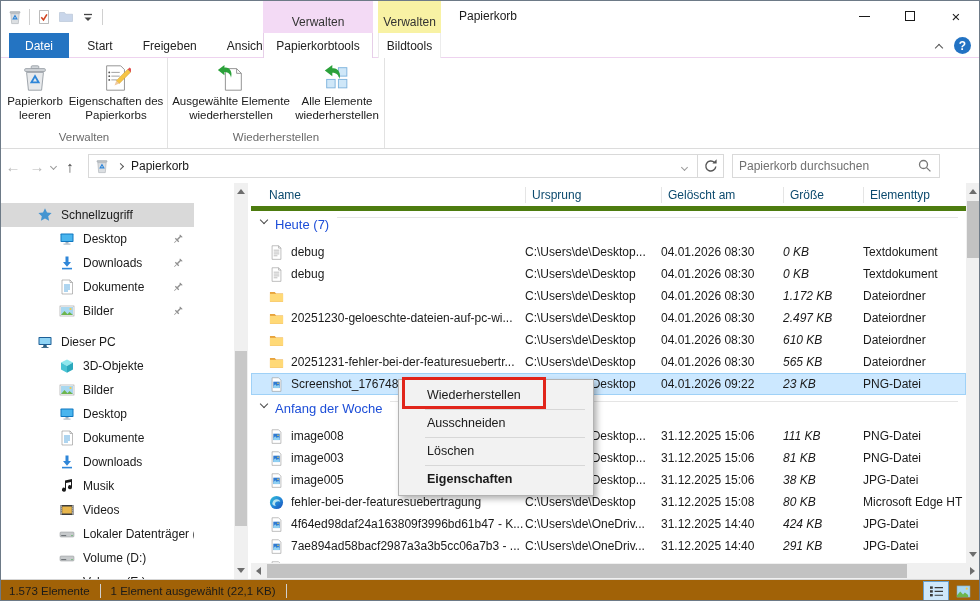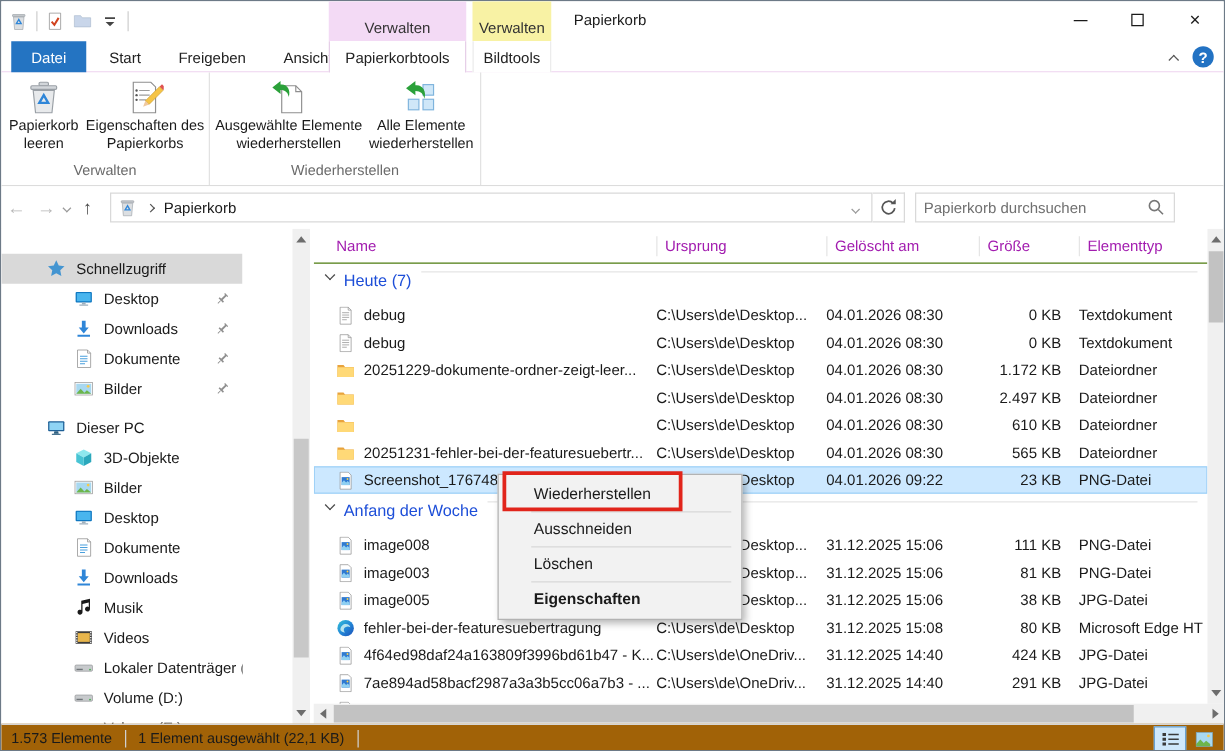--- a/index.html
+++ b/index.html
@@ -71,32 +71,32 @@
   .sb-row .pin{position:absolute;right:10px;}
   .sb-row .pin svg{width:13px;height:13px;}
   .sb-scroll{position:absolute;left:233px;top:0;width:14px;height:100%;background:#f0f0f0;}
   .sb-scroll .thumb{position:absolute;left:1px;width:12px;top:168px;height:175px;background:#c8c8c8;}
   .tri{width:0;height:0;position:absolute;left:3px;}
   .tri.up{border-left:4px solid transparent;border-right:4px solid transparent;border-bottom:5px solid #6d6d6d;top:6px;}
   .tri.down{border-left:4px solid transparent;border-right:4px solid transparent;border-top:5px solid #6d6d6d;bottom:6px;}
 
   
   .filelist{position:absolute;left:250px;top:0;width:715px;height:100%;overflow:hidden;}
-  .colheader{display:grid;grid-template-columns:256px 136px 122px 80px 1fr;height:28px;align-items:center;padding-left:18px;color:#a21caf;border-bottom:1px solid #4d7c0f;}
+  .colheader{display:grid;grid-template-columns:256px 136px 122px 80px 1fr;height:28px;align-items:center;padding-left:18px;color:#0c4a6e;border-bottom:5px solid #4d7c0f;}
   .colheader .hcell{height:16px;line-height:16px;border-left:1px solid #e5e5e5;padding-left:6px;}
   .colheader .hcell:first-child{border-left:none;padding-left:0;}
   .group-header{display:flex;align-items:flex-start;height:24px;margin-top:6px;padding-left:10px;color:#1d4ed8;font-size:13px;}
   .group-header .chev{border-color:#4a4a4a;margin-right:8px;}
   .group-header .gline{flex:1;height:1px;background:#e5e5e5;margin:0 8px;}
   .frow{display:grid;grid-template-columns:256px 136px 122px 66px 1fr;height:22px;align-items:center;padding-left:18px;}
   .frow.sel{background:#cce8ff;box-shadow:inset 0 0 0 1px #9fd1f7;}
   .frow .c{white-space:nowrap;overflow:hidden;}
   .frow .name{display:flex;align-items:center;gap:7px;}
   .frow .name .ic svg{width:15px;height:15px;}
-  .frow .size{text-align:right;padding-right:0;}
+  .frow .size{text-align:left;padding-right:0;font-style:italic;}
   .frow .type{padding-left:14px;}
 
   
   .fl-vscroll{position:absolute;left:965px;top:0;width:14px;height:380px;background:#f0f0f0;}
   .fl-vscroll .thumb{position:absolute;left:1px;width:12px;top:18px;height:57px;background:#c2c2c2;}
   .fl-hscroll{position:absolute;left:250px;top:380px;width:729px;height:16px;background:#f0f0f0;}
   .fl-hscroll .thumb{position:absolute;top:1px;height:14px;left:16px;width:640px;background:#c2c2c2;}
   .tri.left{border-top:4px solid transparent;border-bottom:4px solid transparent;border-right:5px solid #6d6d6d;left:5px;top:4px;}
   .tri.right{border-top:4px solid transparent;border-bottom:4px solid transparent;border-left:5px solid #6d6d6d;left:auto;right:5px;top:4px;}
 
@@ -555,35 +555,35 @@
             <div class="c type">Textdokument</div>
           </div>
           <div class="frow">
             <div class="c name">
               <span class="ic">
                 <svg viewBox="0 0 16 16">
                   <path fill="#e8a33d" d="M1 3.2h5.2l1.3 1.7H15v8.6H1z"></path>
                   <path fill="#ffd977" d="M1 5.2h14v8.3H1z"></path>
                 </svg>
               </span>
-              <span>20251229-dokumente-ordner-zeigt-leer...</span>
             </div>
             <div class="c origin">C:\Users\de\Desktop</div>
             <div class="c del">04.01.2026 08:30</div>
             <div class="c size">1.172 KB</div>
             <div class="c type">Dateiordner</div>
           </div>
           <div class="frow">
             <div class="c name">
               <span class="ic">
                 <svg viewBox="0 0 16 16">
                   <path fill="#e8a33d" d="M1 3.2h5.2l1.3 1.7H15v8.6H1z"></path>
                   <path fill="#ffd977" d="M1 5.2h14v8.3H1z"></path>
                 </svg>
               </span>
+              <span>20251230-geloeschte-dateien-auf-pc-wi...</span>
             </div>
             <div class="c origin">C:\Users\de\Desktop</div>
             <div class="c del">04.01.2026 08:30</div>
             <div class="c size">2.497 KB</div>
             <div class="c type">Dateiordner</div>
           </div>
           <div class="frow">
             <div class="c name">
               <span class="ic">
                 <svg viewBox="0 0 16 16">

